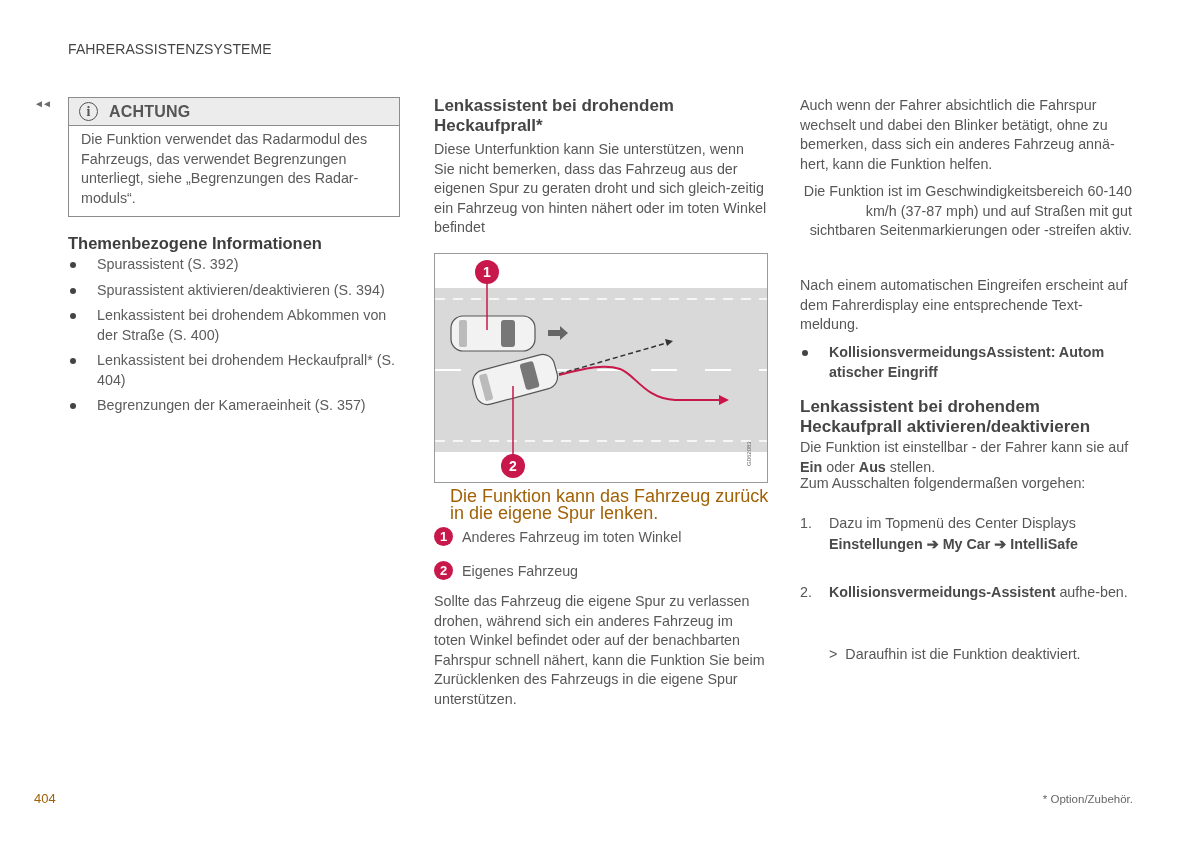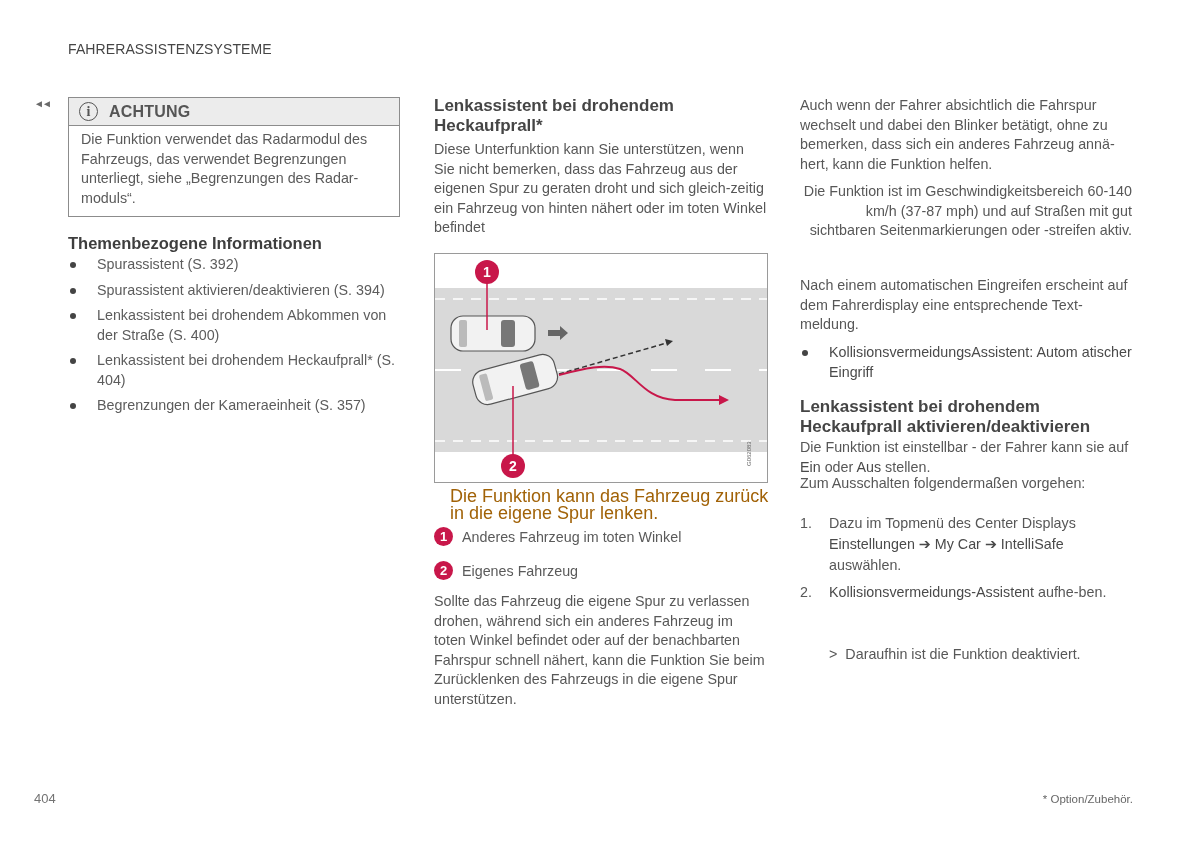--- a/index.html
+++ b/index.html
@@ -31,30 +31,30 @@
   .figure { position: absolute; left: 434px; top: 253px; width: 334px; height: 230px; border: 1px solid #9a9a9a; background: #fff; overflow: hidden; }
   .fig-caption { position: absolute; left: 450px; top: 488px; width: 334px; font-size: 18px; line-height: 16.5px; color: #a16207; }
 
   .legend-item { position: absolute; left: 434px; display: flex; align-items: center; }
   .legend-badge { width: 19px; height: 19px; border-radius: 50%; background: #c8174a; color: #fff; font-size: 13px; font-weight: bold; display: flex; align-items: center; justify-content: center; margin-right: 9px; }
   .legend-label { font-size: 14.3px; color: #5a5a5a; }
 
   .sec2-body { position: absolute; left: 434px; top: 592px; width: 334px; }
 
   .c3 { position: absolute; left: 800px; width: 332px; }
-  .bold { font-weight: normal; color: #4a4a4a; }
+  .bold { font-weight: bold; color: #4a4a4a; }
   .bullet-bold { position: absolute; left: 800px; top: 343px; width: 332px; padding-left: 29px; font-size: 14.3px; line-height: 19.5px; }
   .bullet-bold::before { content: ""; position: absolute; left: 2px; top: 7px; width: 6px; height: 6px; border-radius: 50%; background: #444; }
 
   .step { position: absolute; left: 800px; width: 332px; padding-left: 29px; font-size: 14.3px; line-height: 21px; }
   .step-num { position: absolute; left: 0; top: 0; }
   .result { position: absolute; left: 829px; top: 646px; font-size: 14.3px; }
   .result .gt { margin-right: 8px; }
 
-  .page-num { position: absolute; left: 34px; top: 791px; font-size: 13px; color: #737373; }
+  .page-num { position: absolute; left: 34px; top: 791px; font-size: 13px; color: #a16207; }
   .footnote { position: absolute; right: 67px; top: 793px; font-size: 11.5px; color: #666; }
 </style>
 </head>
 <body>
 
 <div class="header-title">FAHRERASSISTENZSYSTEME</div>
 <div class="back-icon">◄◄</div>
 
 <div class="warn-box">
   <div class="warn-head">
@@ -138,21 +138,20 @@
 <div class="step" style="top:513px;">
   <span class="step-num">1.</span>
   <div>Dazu im Topmenü des Center Displays</div>
   <div class="bold">
     <span>Einstellungen</span>
     <span>➔</span>
     <span>My Car</span>
     <span>➔</span>
     <span>IntelliSafe</span>
   </div>
-  <div>auswählen.</div>
 </div>
 
 <div class="step" style="top:582px;">
   <span class="step-num">2.</span>
   <div><span class="bold">Kollisionsvermeidungs-Assistent</span><span> aufhe-ben.</span></div>
 </div>
 
 <div class="result">
   <span class="gt">&gt;</span><span>Daraufhin ist die Funktion deaktiviert.</span>
 </div>

